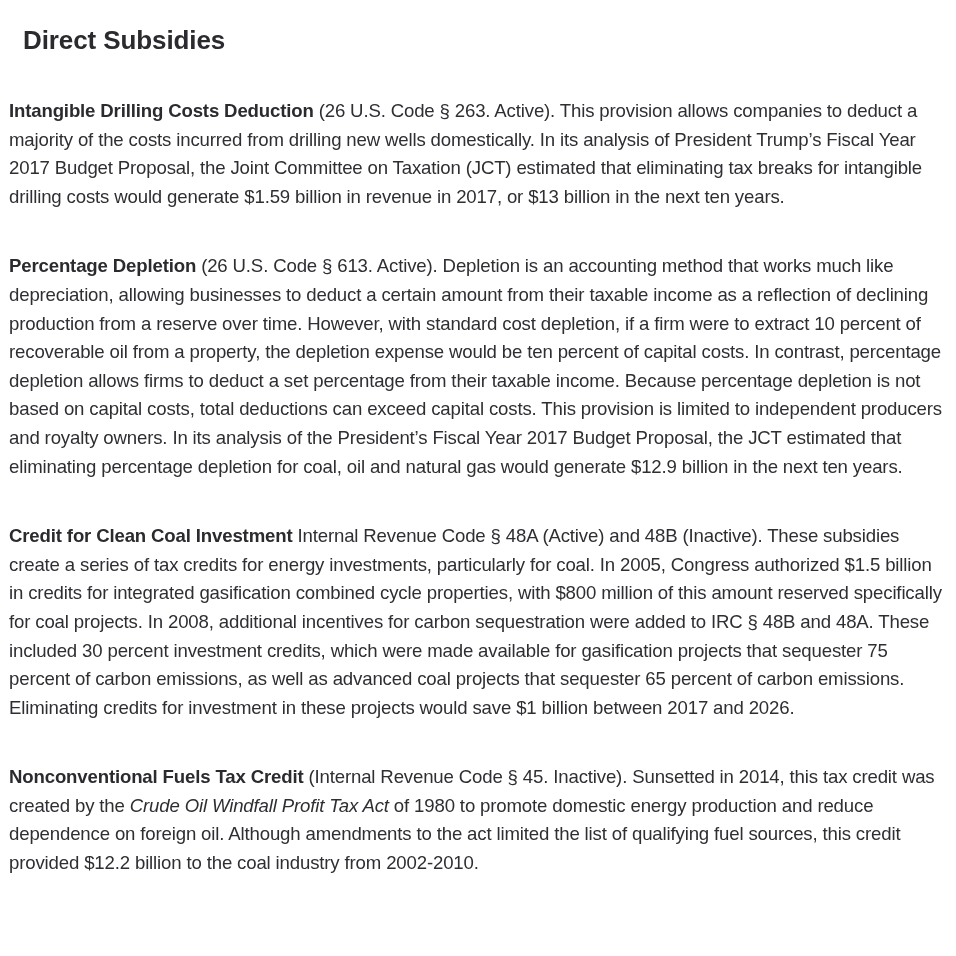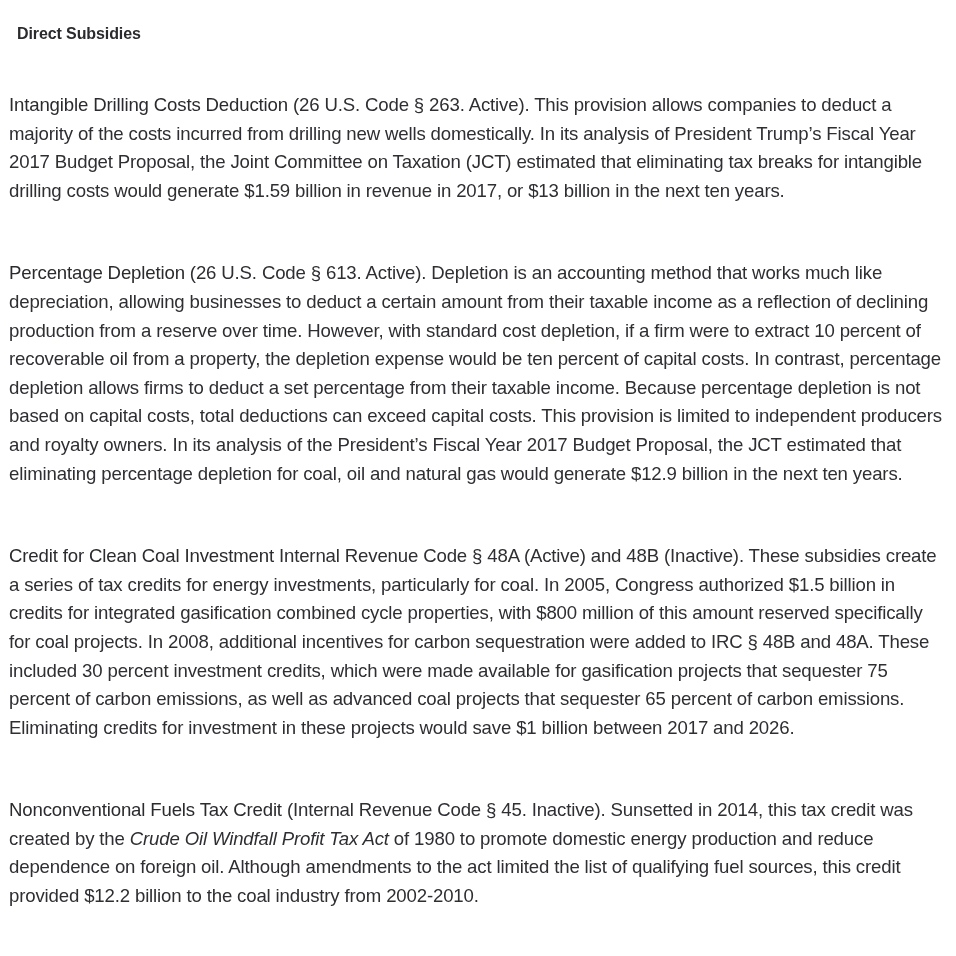--- a/index.html
+++ b/index.html
@@ -12,39 +12,39 @@
       height: 956px;
       overflow: hidden;
       color: #2b2b2f;
       font-family: "Liberation Sans", "DejaVu Sans", sans-serif;
     }
     .content {
       padding-left: 9px;
       padding-right: 8px;
     }
     h2.section-title {
-      margin: 8px;
+      margin: 14px;
       padding-top: 12px;
-      font-size: 16px;
+      font-size: 26px;
       font-weight: bold;
       line-height: 28px;
       letter-spacing: -0.1px;
       color: #2b2b2f;
     }
     p.entry {
       margin: 0;
       font-size: 18.6px;
       line-height: 28.6px;
       letter-spacing: -0.15px;
       word-spacing: 0px;
       color: #2e2e33;
     }
-    p.entry + p.entry { margin-top: 54px; }
+    p.entry + p.entry { margin-top: 41px; }
     .entries { margin-top: 43px; }
-    p.entry b { font-weight: normal; color: #2b2b2f; }
+    p.entry b { font-weight: bold; color: #2b2b2f; }
     p.entry i { }
   </style>
 </head>
 <body>
 
 <div class="content">
   <h2 class="section-title">Direct Subsidies</h2>
 
   <div class="entries">
     <p class="entry"><b>Intangible Drilling Costs Deduction</b><span> (26 U.S. Code § 263. Active). This provision allows companies to deduct a majority of the costs incurred from drilling new wells domestically. In its analysis of President Trump’s Fiscal Year 2017 Budget Proposal, the Joint Committee on Taxation (JCT) estimated that eliminating tax breaks for intangible drilling costs would generate $1.59 billion in revenue in 2017, or $13 billion in the next ten years.</span></p>

